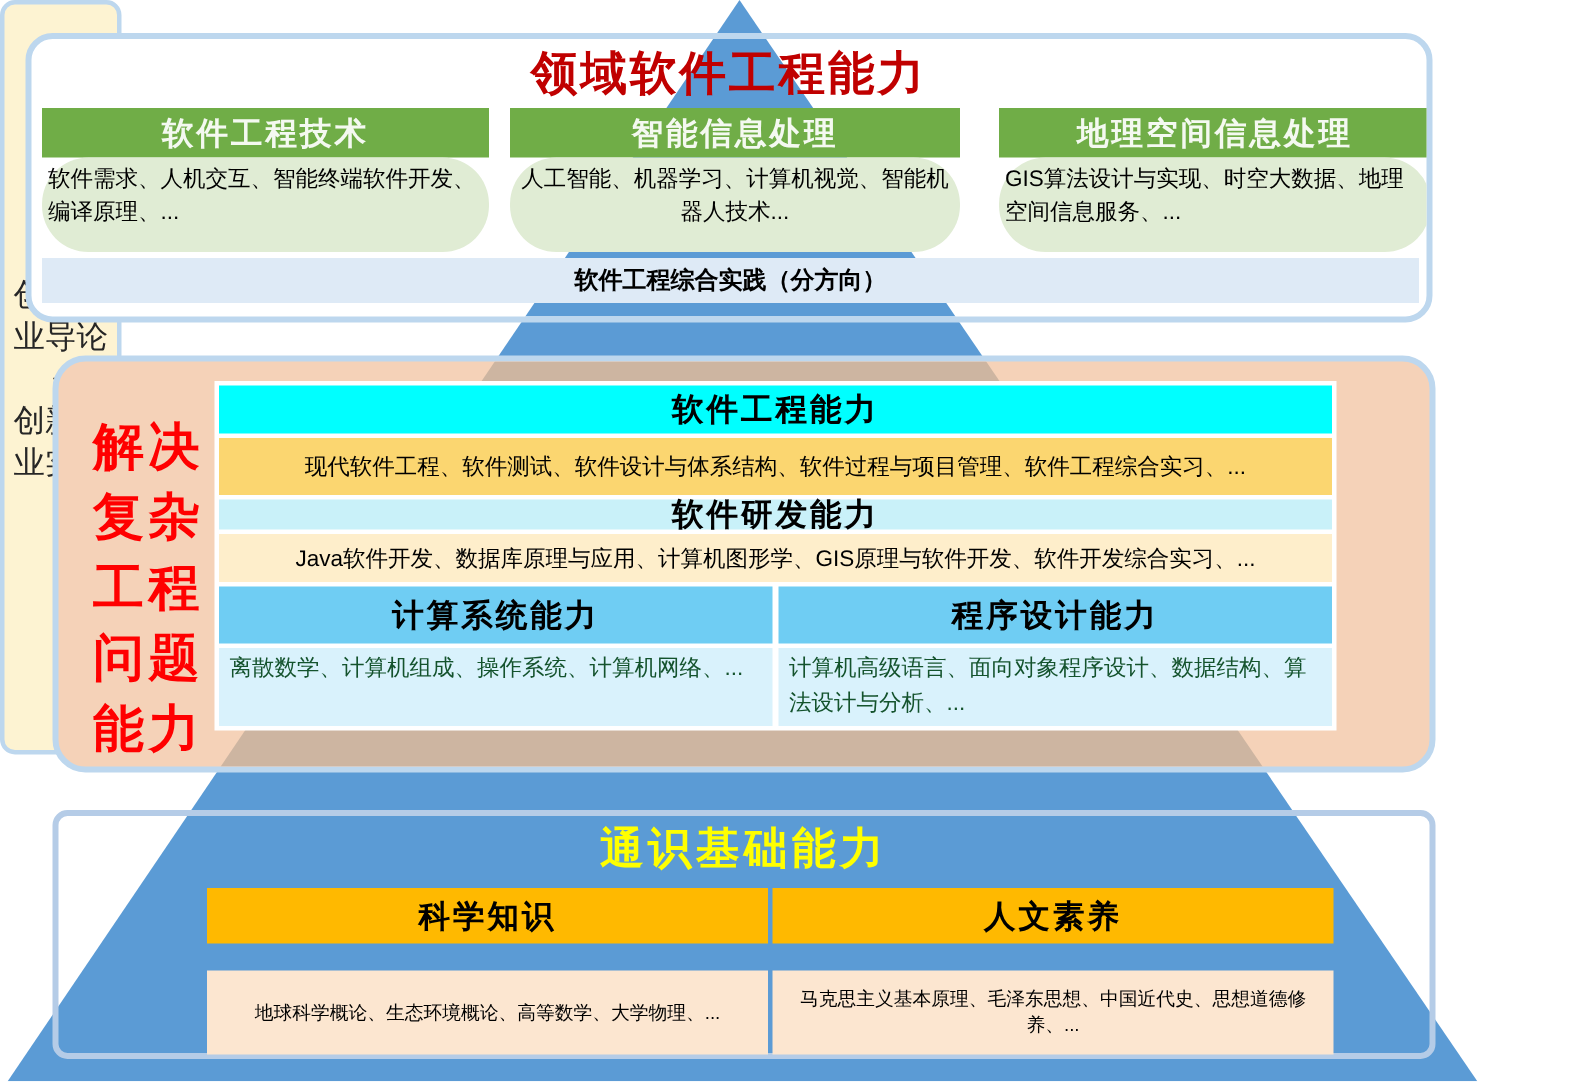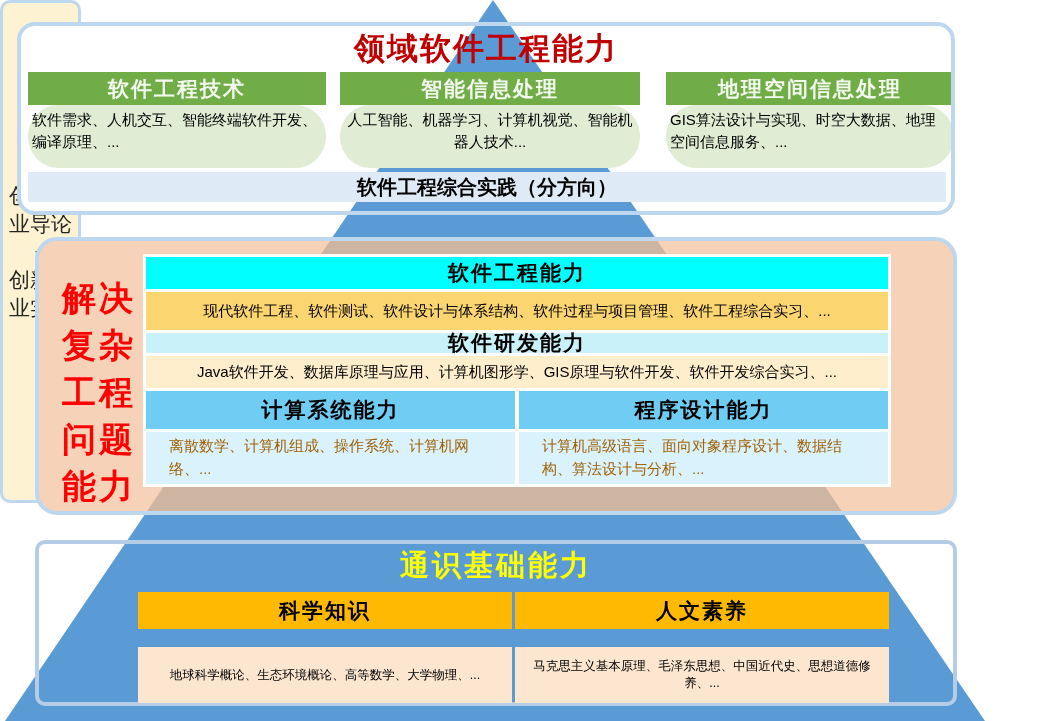--- a/index.html
+++ b/index.html
@@ -49,21 +49,21 @@
     font-family:"Liberation Serif","DejaVu Serif",serif;
     font-size:21px;font-weight:bold;letter-spacing:2px;
     display:flex;align-items:center;justify-content:center;
   }
   .track-courses{
     height:55px;background:#E0ECD4;color:#000;
     font-size:15px;line-height:1.45;padding:4px 4px;border-radius:31px;
   }
   #practice-bar{
     position:absolute;left:7px;top:146px;width:918px;height:30px;
-    background:#DEEAF6;color:#000;font-weight:bold;font-size:20px;
+    background:#DEEAF6;color:#000;font-weight:bold;font-size:16px;
     display:flex;align-items:center;justify-content:center;z-index:2;
   }
 
   
   #side-label{
     position:absolute;left:12px;top:34px;width:96px;z-index:2;
     color:#FF0000;font-weight:bold;font-size:34px;line-height:47px;
     text-align:center;font-family:"Liberation Serif","DejaVu Serif",serif;
     letter-spacing:3px;
   }
@@ -83,21 +83,21 @@
   .bar-paleorange{height:32px;background:#FEEECB;font-size:15px;color:#000;}
   .two-col{display:flex;gap:4px;}
   .col-header{
     width:372px;height:38px;background:#6FCDF3;
     display:flex;align-items:center;justify-content:center;
     font-family:"Liberation Serif","DejaVu Serif",serif;
     font-weight:bold;font-size:21px;color:#000;letter-spacing:2px;
   }
   .col-courses{
     width:372px;height:52px;background:#D9F2FC;box-sizing:border-box;
-    font-size:15px;line-height:1.5;padding:3px 23px;color:#a16207;
+    font-size:15px;line-height:1.5;padding:3px 7px;color:#14532d;
   }
 
   
   #general-title{
     position:absolute;left:0;top:2px;width:100%;text-align:center;
     font-family:"Liberation Serif","DejaVu Serif",serif;
     font-size:29px;font-weight:bold;color:#FFFF00;letter-spacing:3px;
   }
   #bottom-table{position:absolute;left:99px;top:48px;width:752px;}
   .bt-row{display:flex;gap:3px;margin-bottom:18px;}

